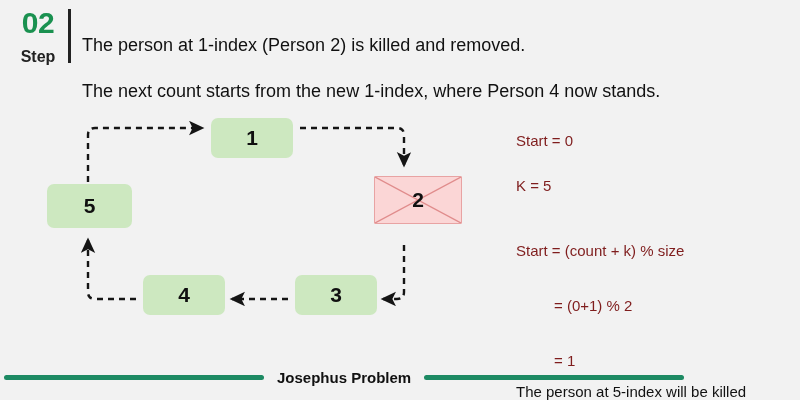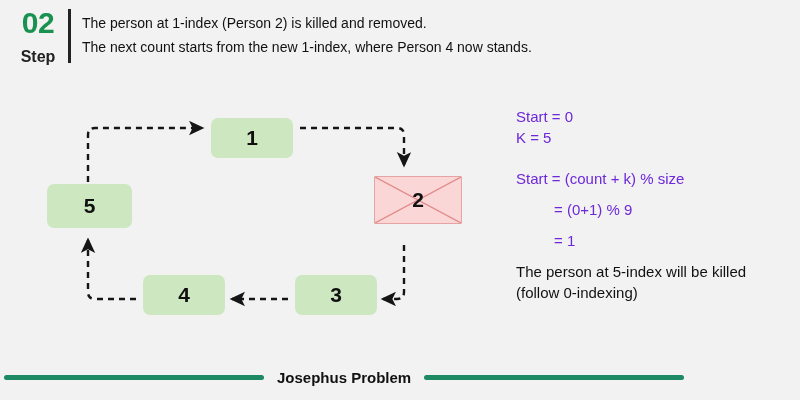--- a/index.html
+++ b/index.html
@@ -53,24 +53,25 @@
     height: 54px;
     background: #222;
   }
   #header-text {
     position: absolute;
     left: 82px;
     top: 11px;
     width: 700px;
   }
   .header-line {
-    font-size: 14px;
+    font-size: 18px;
     line-height: 24px;
     color: #111;
     white-space: nowrap;
+    margin-top: 22px;
   }
 
   
   #diagram {
     position: absolute;
     left: 0;
     top: 95px;
     width: 500px;
     height: 245px;
   }
@@ -109,22 +110,23 @@
   
   #notes {
     position: absolute;
     left: 516px;
     top: 106px;
     width: 280px;
   }
   .note-line {
     font-size: 15px;
     line-height: 21px;
-    color: #6d28d9;
+    color: #7f1d1d;
     white-space: nowrap;
+    margin-top: 24px;
   }
   .note-line.indent { padding-left: 38px; }
   .note-gap-lg { height: 20px; }
   .note-gap-sm { height: 10px; }
   .note-wrap {
     font-size: 15px;
     line-height: 21px;
     color: #111;
     width: 262px;
   }
@@ -220,21 +222,21 @@
   </div>
 
 </div>
 
 <div id="notes">
   <div class="note-line">Start = 0</div>
   <div class="note-line">K = 5</div>
   <div class="note-gap-lg"></div>
   <div class="note-line">Start = (count + k) % size</div>
   <div class="note-gap-sm"></div>
-  <div class="note-line indent">= (0+1) % 9</div>
+  <div class="note-line indent">= (0+1) % 2</div>
   <div class="note-gap-sm"></div>
   <div class="note-line indent">= 1</div>
   <div class="note-gap-sm"></div>
   <div class="note-wrap">The person at 5-index will be killed (follow 0-indexing)</div>
 </div>
 
 <div id="footer">
   <div class="footer-rule"></div>
   <div id="footer-title">Josephus Problem</div>
   <div class="footer-rule"></div>

